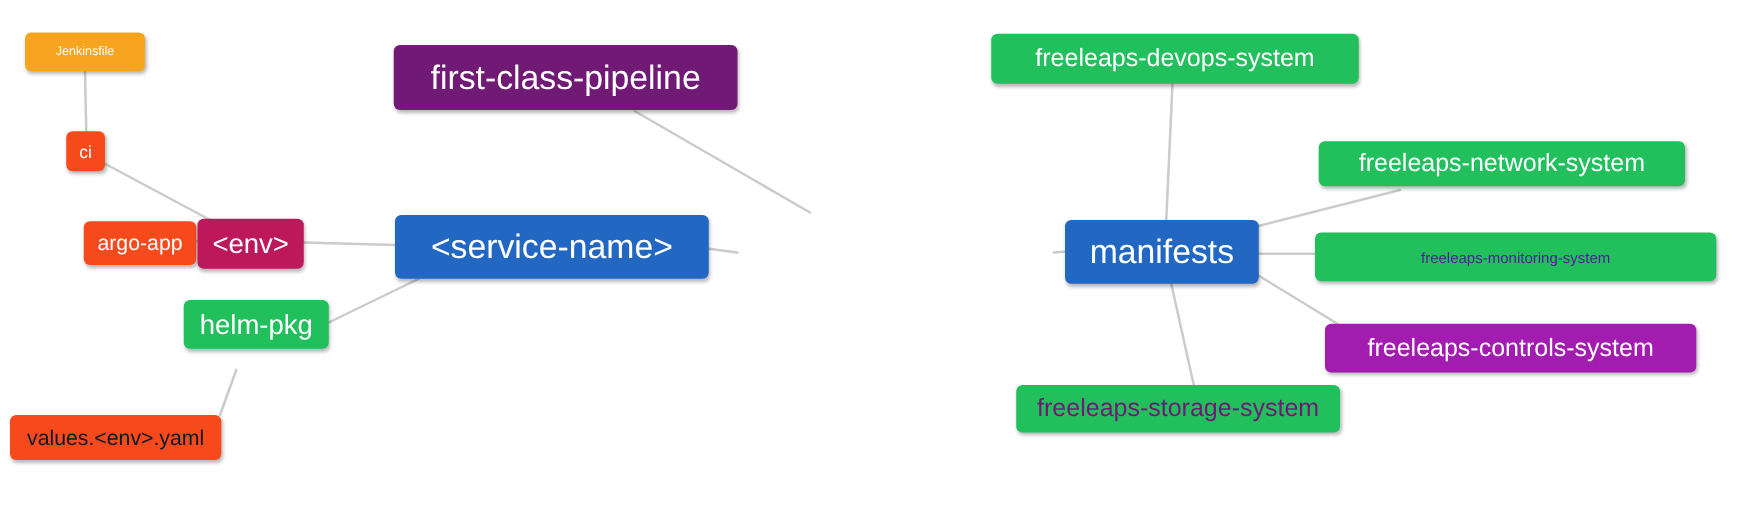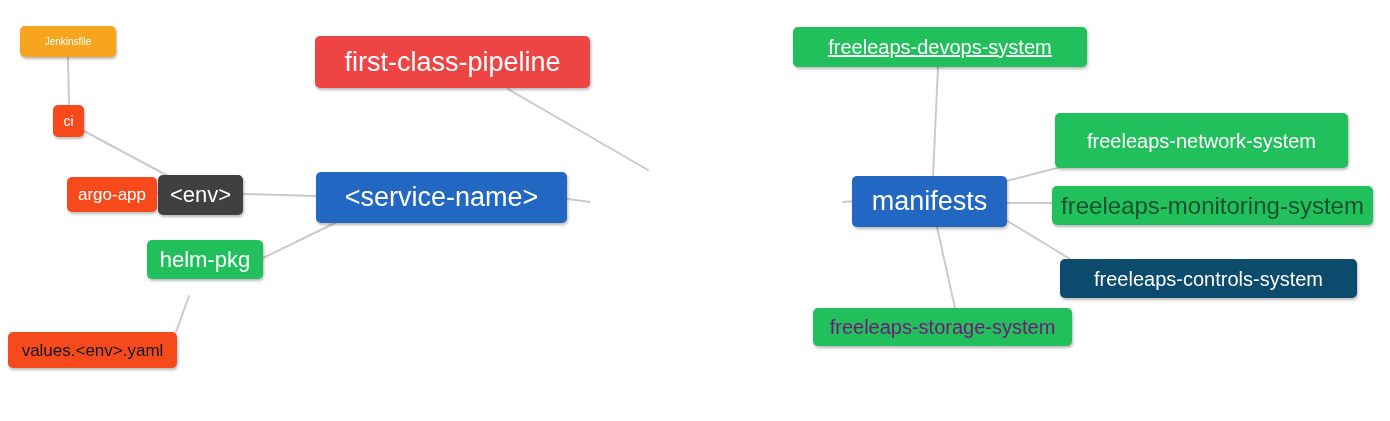--- a/index.html
+++ b/index.html
@@ -53,25 +53,25 @@
       <line x1="933" y1="176" x2="938" y2="67" stroke="#CCCBC9" stroke-width="2" stroke-linecap="round"></line>
       <line x1="1006" y1="181" x2="1120" y2="152" stroke="#CCCBC9" stroke-width="2" stroke-linecap="round"></line>
       <line x1="1006" y1="203" x2="1052" y2="203" stroke="#CCCBC9" stroke-width="2" stroke-linecap="round"></line>
       <line x1="1006" y1="220" x2="1070" y2="259" stroke="#CCCBC9" stroke-width="2" stroke-linecap="round"></line>
       <line x1="937" y1="227" x2="955" y2="308" stroke="#CCCBC9" stroke-width="2" stroke-linecap="round"></line>
     </svg>
   <div class="nodes-layer">
       <div class="node" style="left: 20px; top: 26px; width: 96px; height: 31px; font-size: 10px; background: rgb(247, 165, 31); color: rgb(255, 255, 255);">Jenkinsfile</div>
       <div class="node" style="left: 53px; top: 105px; width: 31px; height: 32px; font-size: 14px; background: rgb(246, 74, 28); color: rgb(255, 255, 255);">ci</div>
       <div class="node" style="left: 31px; top: 177px; width: 90px; height: 35px; font-size: 17px; background: rgb(246, 74, 28); color: rgb(255, 255, 255); margin-left: 36px;">argo-app</div>
-      <div class="node" style="left: 158px; top: 175px; width: 85px; height: 40px; font-size: 22px; background: #404040; color: rgb(255, 255, 255);">&lt;env&gt;</div>
+      <div class="node" style="left: 158px; top: 175px; width: 85px; height: 40px; font-size: 22px; background: #be185d; color: rgb(255, 255, 255);">&lt;env&gt;</div>
       <div class="node" style="left: 147px; top: 240px; width: 116px; height: 39px; font-size: 22px; background: rgb(34, 191, 93); color: rgb(255, 255, 255);">helm-pkg</div>
       <div class="node" style="left: 8px; top: 332px; width: 169px; height: 36px; font-size: 17px; background: rgb(246, 74, 28); color: #0f172a;">values.&lt;env&gt;.yaml</div>
-      <div class="node" style="left: 315px; top: 36px; width: 275px; height: 52px; font-size: 27px; background: #ef4444; color: rgb(255, 255, 255);">first-class-pipeline</div>
+      <div class="node" style="left: 315px; top: 36px; width: 275px; height: 52px; font-size: 27px; background: #701a75; color: rgb(255, 255, 255);">first-class-pipeline</div>
       <div class="node" style="left: 316px; top: 172px; width: 251px; height: 51px; font-size: 27px; background: rgb(34, 104, 195); color: rgb(255, 255, 255);">&lt;service-name&gt;</div>
       <div class="node" style="left: 852px; top: 176px; width: 155px; height: 51px; font-size: 27px; background: rgb(34, 104, 195); color: rgb(255, 255, 255);">manifests</div>
-      <div class="node" style="left: 793px; top: 27px; width: 294px; height: 40px; font-size: 20px; background: rgb(34, 191, 93); color: rgb(255, 255, 255); text-decoration: underline;">freeleaps-devops-system</div>
-      <div class="node" style="left: 1055px; top: 113px; width: 293px; height: 55px; font-size: 20px; background: rgb(34, 191, 93); color: rgb(255, 255, 255);">freeleaps-network-system</div>
-      <div class="node" style="left: 1052px; top: 186px; width: 321px; height: 39px; font-size: 24px; background: rgb(34, 191, 93); color: #14532d;">freeleaps-monitoring-system</div>
-      <div class="node" style="left: 1060px; top: 259px; width: 297px; height: 39px; font-size: 20px; background: #0c4a6e; color: rgb(255, 255, 255);">freeleaps-controls-system</div>
+      <div class="node" style="left: 793px; top: 27px; width: 294px; height: 40px; font-size: 20px; background: rgb(34, 191, 93); color: rgb(255, 255, 255);">freeleaps-devops-system</div>
+      <div class="node" style="left: 1055px; top: 113px; width: 293px; height: 36px; font-size: 20px; background: rgb(34, 191, 93); color: rgb(255, 255, 255);">freeleaps-network-system</div>
+      <div class="node" style="left: 1052px; top: 186px; width: 321px; height: 39px; font-size: 12px; background: rgb(34, 191, 93); color: #4c1d95;">freeleaps-monitoring-system</div>
+      <div class="node" style="left: 1060px; top: 259px; width: 297px; height: 39px; font-size: 20px; background: #a21caf; color: rgb(255, 255, 255);">freeleaps-controls-system</div>
       <div class="node" style="left: 813px; top: 308px; width: 259px; height: 38px; font-size: 20px; background: rgb(34, 191, 93); color: #701a75;">freeleaps-storage-system</div>
     </div>
 </div>
 
 </body></html>

